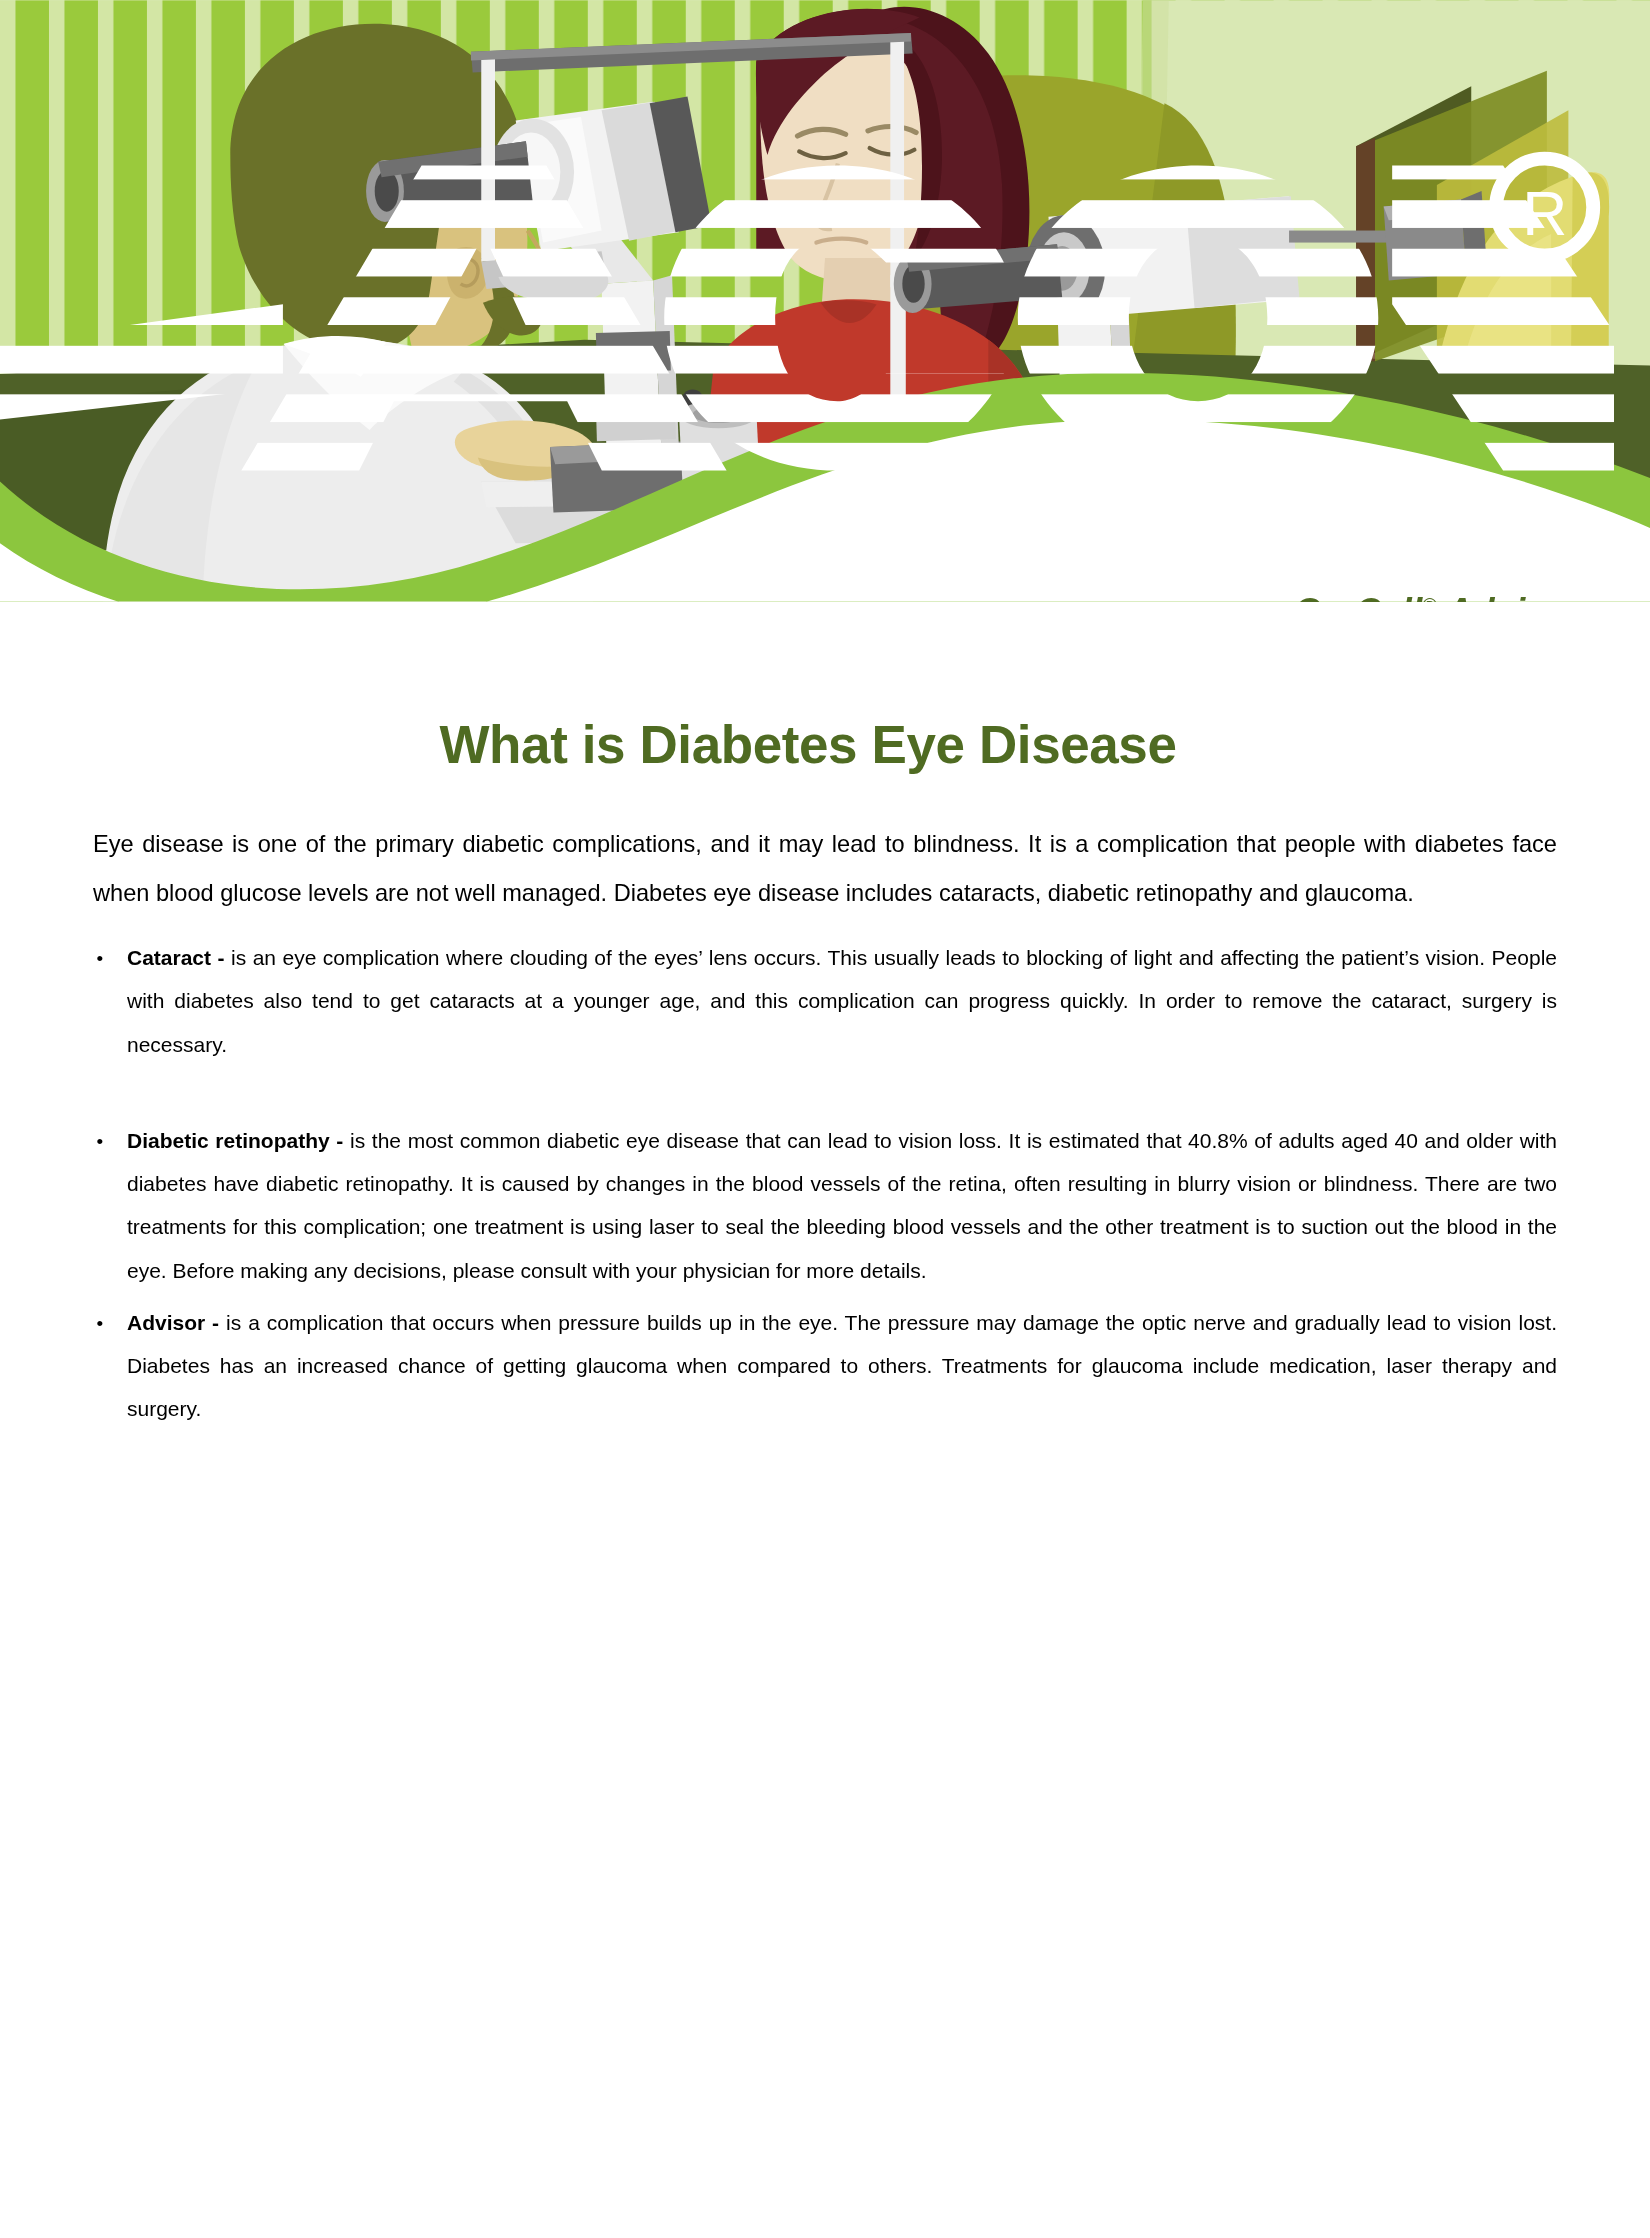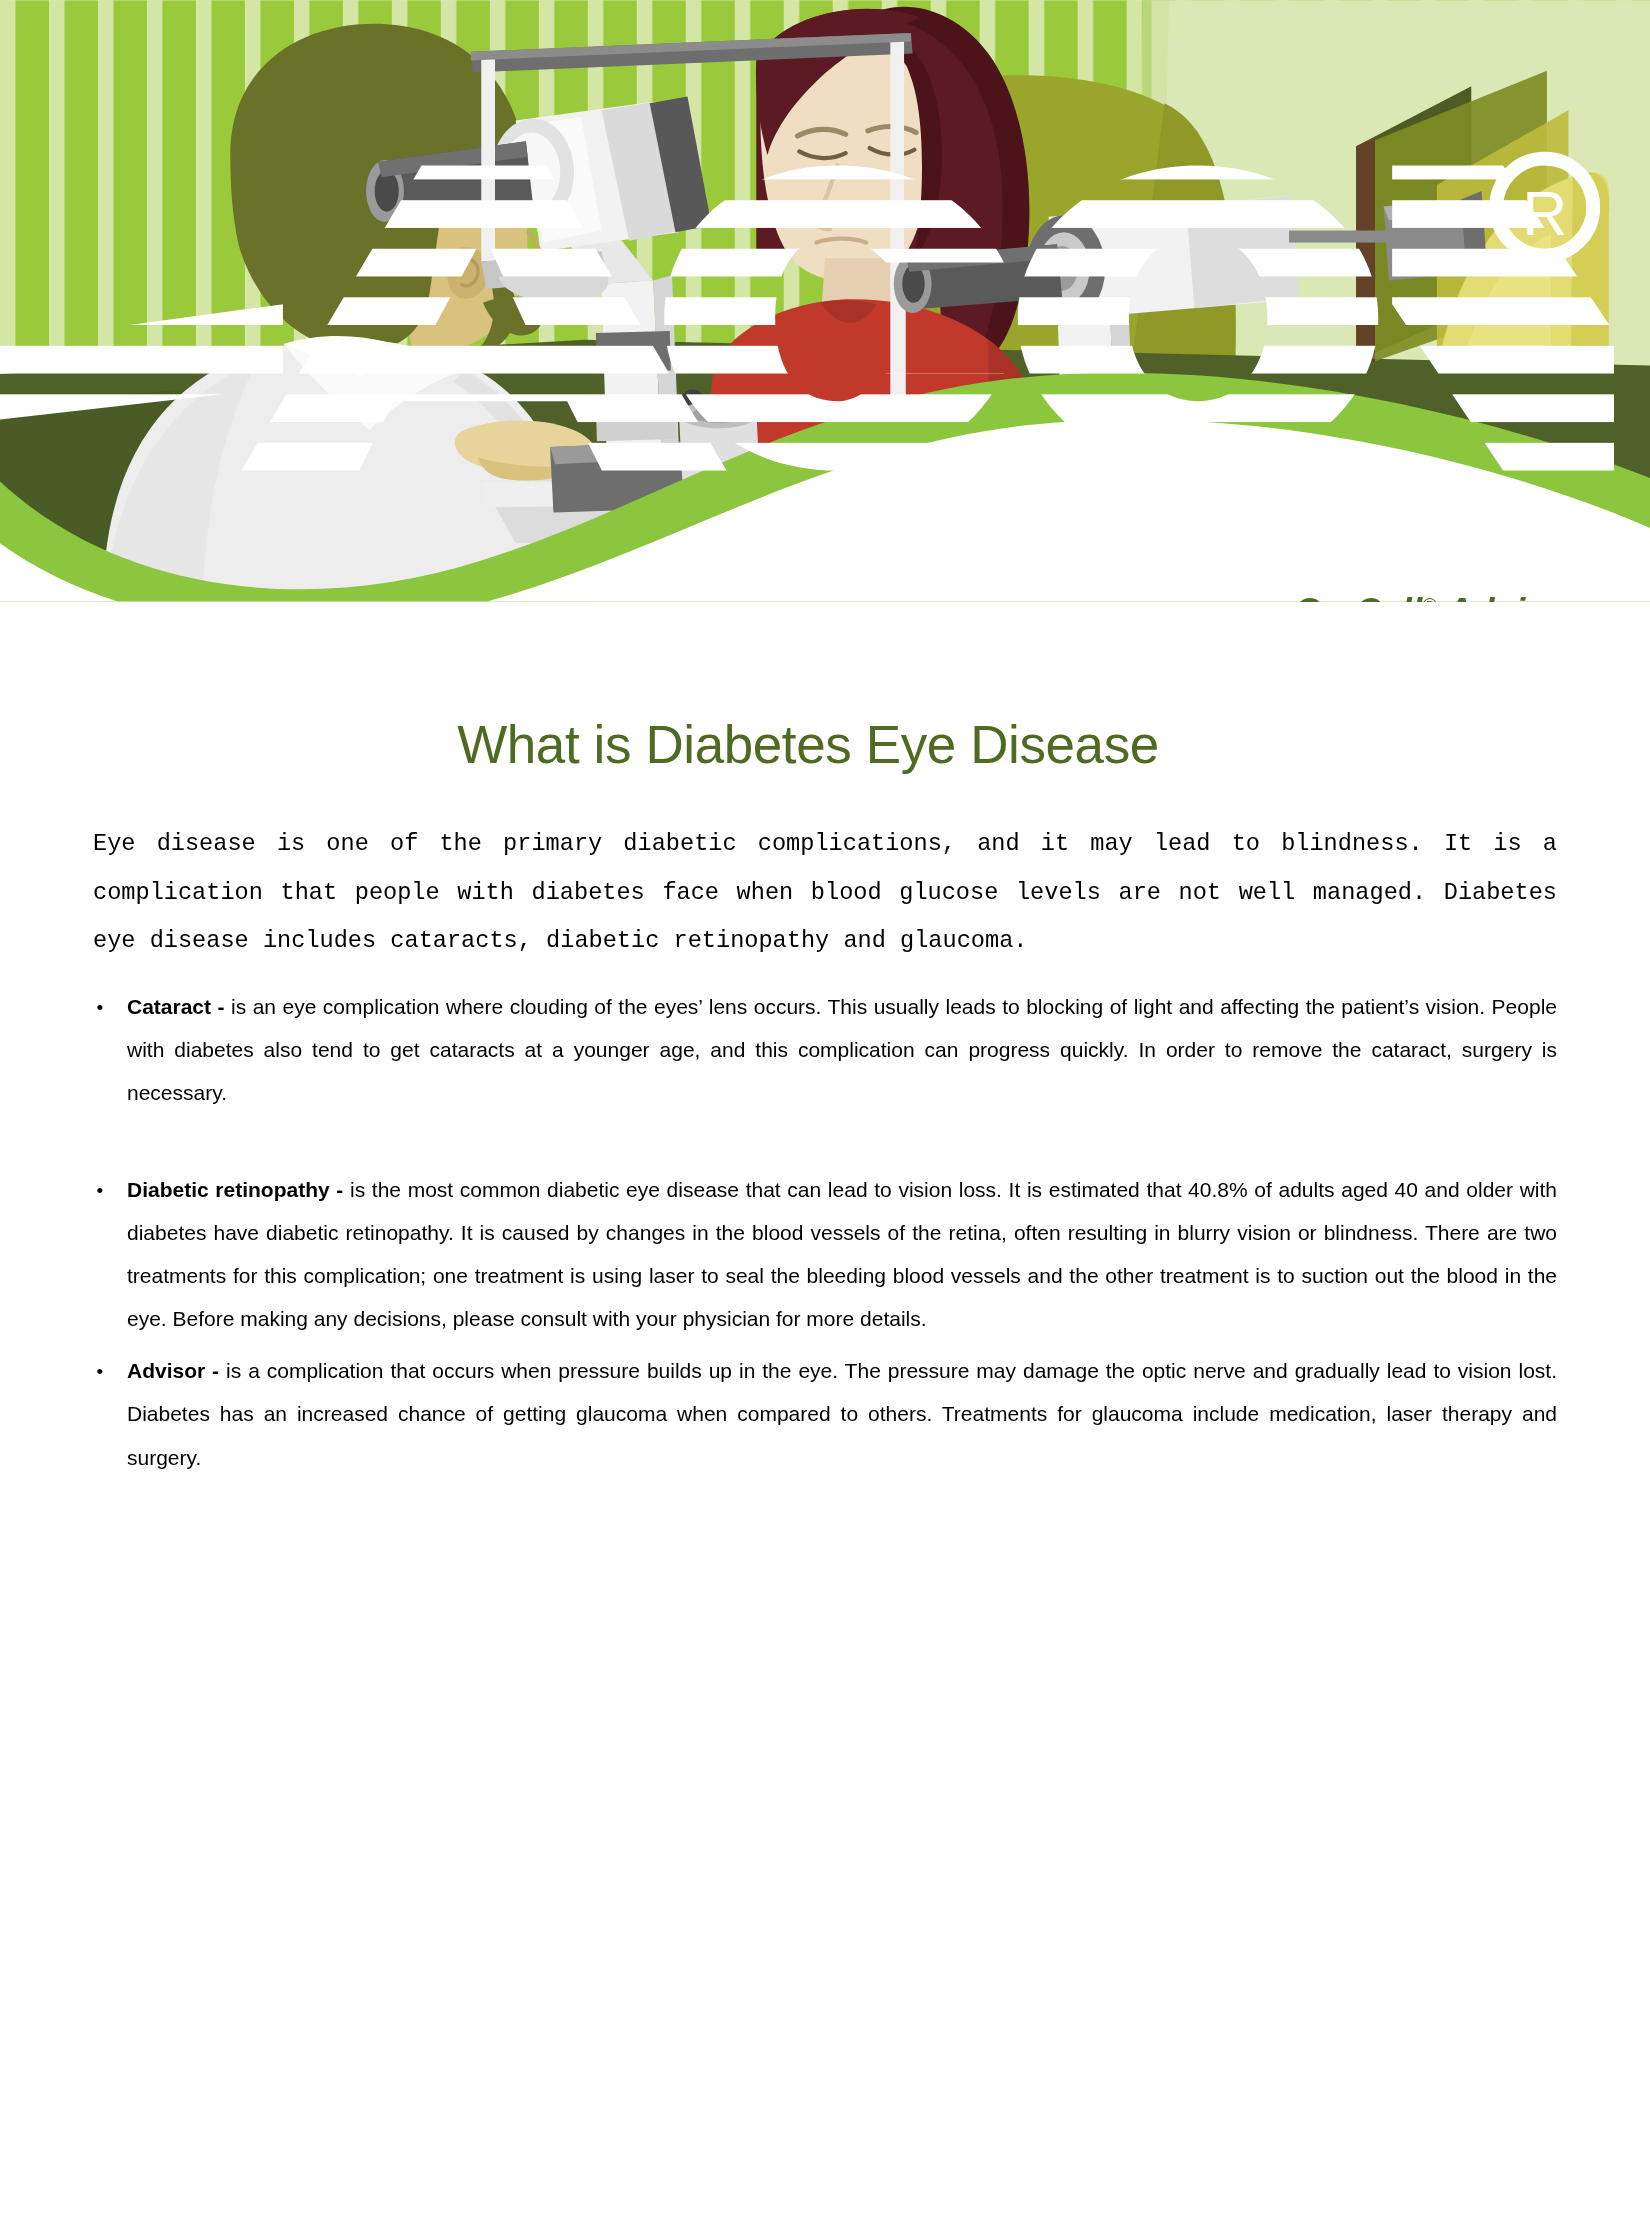--- a/index.html
+++ b/index.html
@@ -63,29 +63,29 @@
 
   
   .content {
     position: relative;
     padding: 0 93px 52px 93px;
     margin-top: 112px;
   }
   h1.page-title {
     text-align: center;
     font-family: "Liberation Sans", sans-serif;
-    font-weight: normal;
+    font-weight: bold;
     font-size: 53px;
     color: #4F6B22;
     letter-spacing: -0.4px;
     margin-bottom: 45px;
     padding-right: 34px;
   }
   p.para {
-    font-family: Liberation Mono, monospace;
+    font-family: Liberation Sans, sans-serif;
     font-size: 23.6px;
     color: #000000;
     line-height: 2.06;
     text-align: justify;
     margin-bottom: 19px;
   }
 
   ul.bullets { list-style: none; margin: 0; padding: 0; }
   ul.bullets li {
     position: relative;

